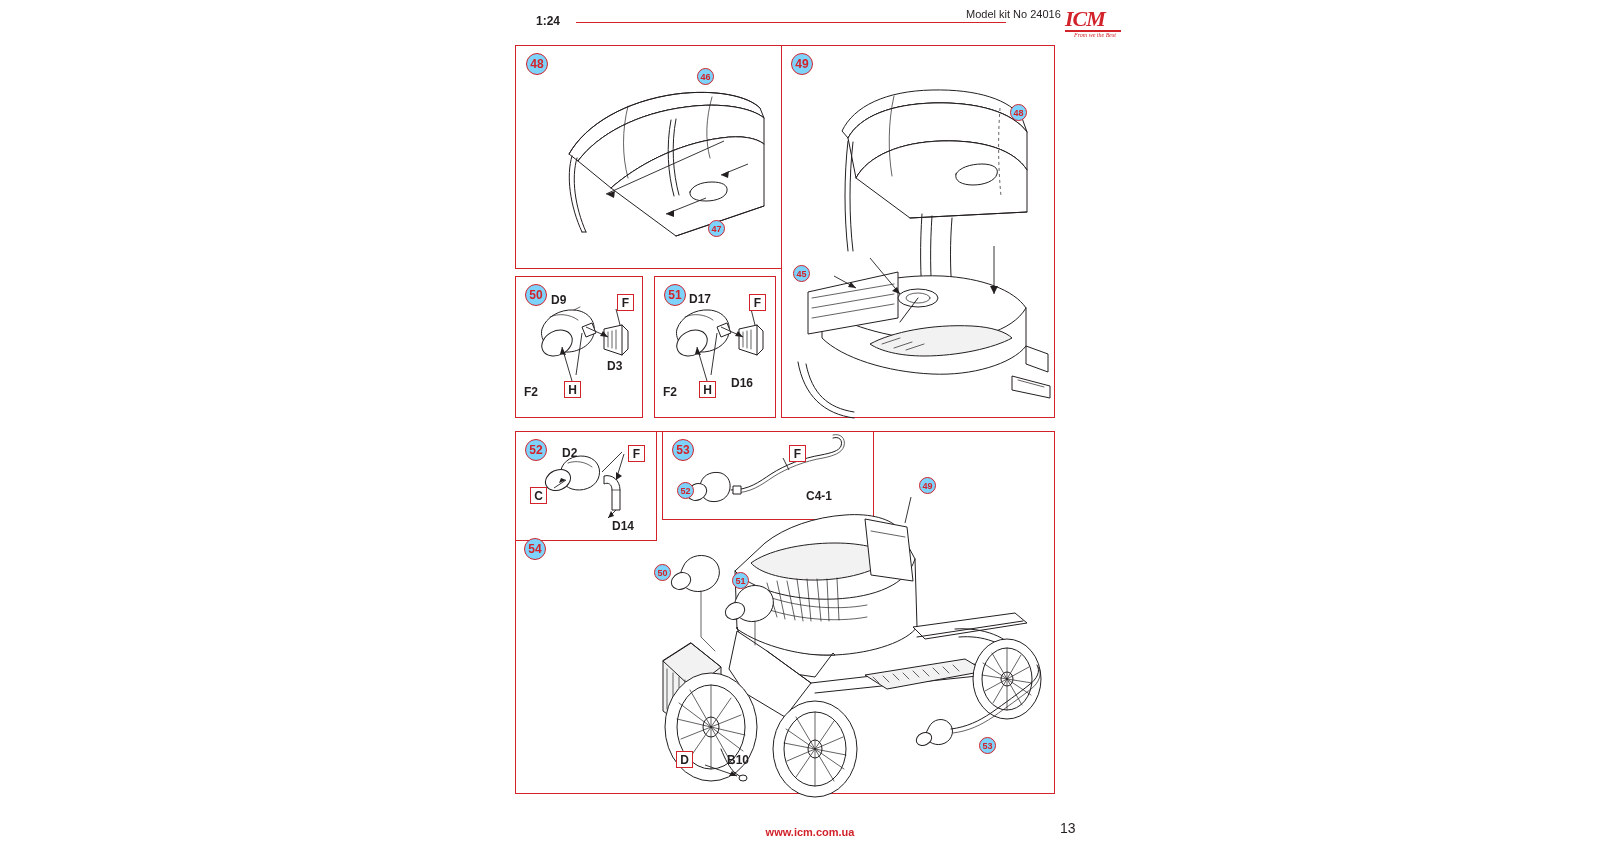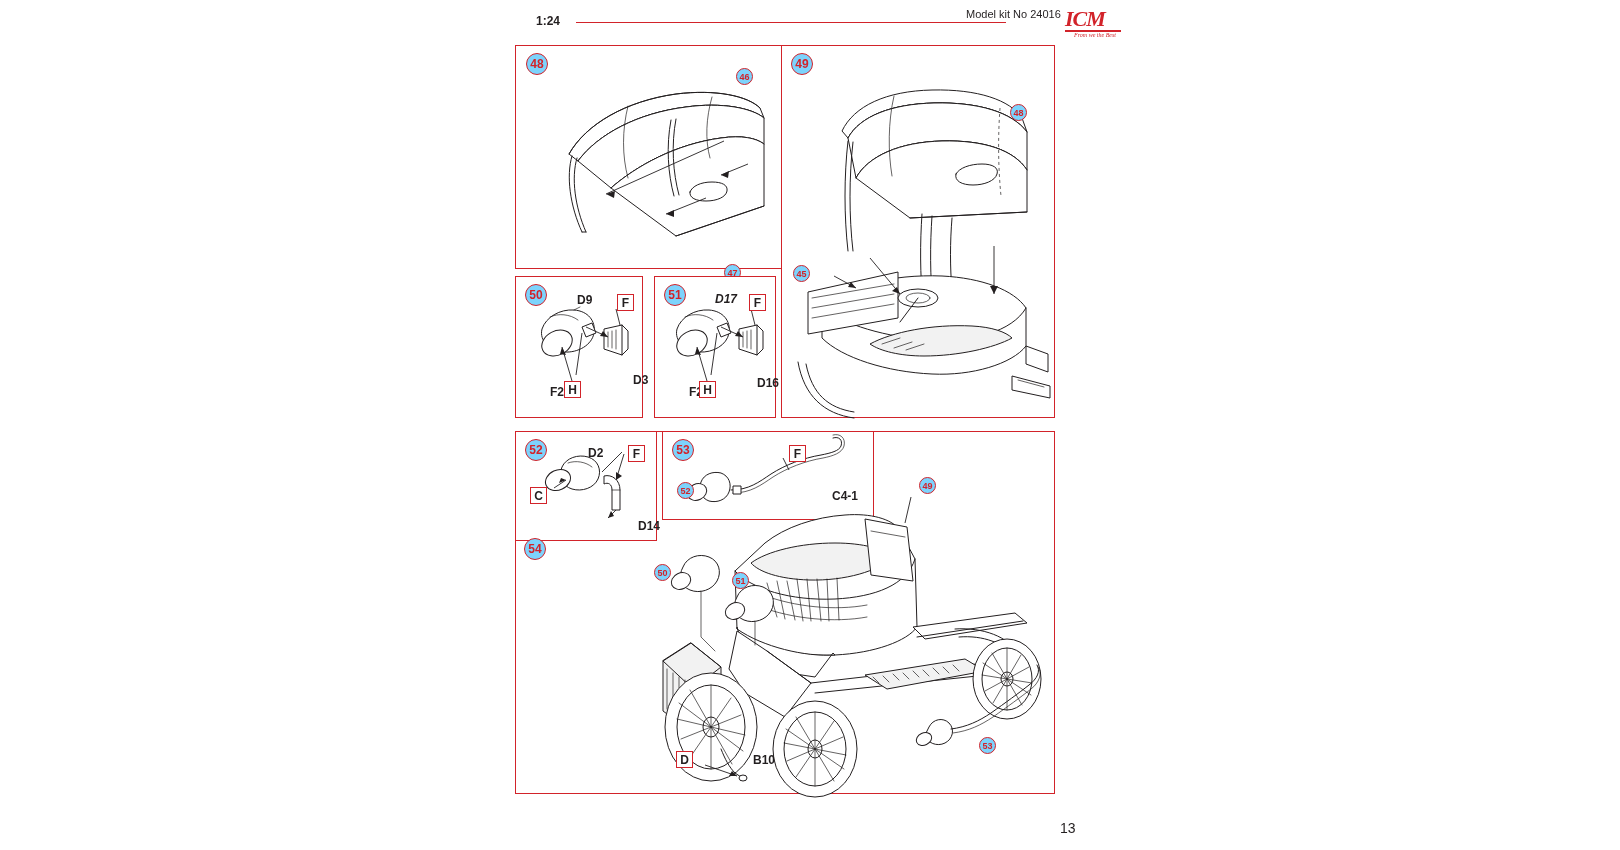--- a/index.html
+++ b/index.html
@@ -29,21 +29,21 @@
   
   .step{
     position:absolute;width:22px;height:22px;border-radius:50%;
     border:1.5px solid #d2232a;color:#d2232a;background:#7dd3fc;
     font-size:12px;font-weight:bold;display:flex;align-items:center;justify-content:center;
     box-sizing:border-box;
   }
   .step.sm{width:17px;height:17px;font-size:9px;border-width:1.2px;}
 
   
-  .plabel{position:absolute;font-size:12px;font-weight:bold;color:#231f20;white-space:nowrap;margin-left:26px;}
+  .plabel{position:absolute;font-size:12px;font-weight:bold;color:#231f20;white-space:nowrap;}
 
   
   .boxed{
     position:absolute;border:1.5px solid #d2232a;color:#231f20;background:#fff;
     font-size:12px;font-weight:bold;width:17px;height:17px;
     display:flex;align-items:center;justify-content:center;box-sizing:border-box;
   }
 
   svg{display:block;overflow:visible;}
   .ln{fill:none;stroke:#231f20;stroke-width:1;stroke-linecap:round;stroke-linejoin:round;}
@@ -93,22 +93,22 @@
       <path class="ln-thin" d="M196 51 C190 72 189 94 194 112"></path>
 
       <path class="arr" d="M232 118 L205 129"></path>
       <polygon class="arrhead" points="205,129 213,125 212,132"></polygon>
       <path class="arr" d="M190 152 L150 168"></path>
       <polygon class="arrhead" points="150,168 158,164 158,171"></polygon>
       <path class="arr" d="M208 95 L90 148"></path>
       <polygon class="arrhead" points="90,148 99,145 98,152"></polygon>
     </svg>
     <div class="step" style="left:10px;top:7px;">48</div>
-    <div class="step sm" style="left:181px;top:22px;margin-left:39px;">46</div>
-    <div class="step sm" style="left:208px;top:174px;margin-top:44px;">47</div>
+    <div class="step sm" style="left:181px;top:22px;">46</div>
+    <div class="step sm" style="left:192px;top:174px;">47</div>
   </div>
 
   <div class="panel" style="left:781px;top:45px;width:274px;height:373px;">
     <svg width="274" height="373" viewBox="0 0 274 373">
 
       <path class="fillw" d="M60 85 C72 60 104 45 150 44 C196 43 228 54 240 72 L245 86 C230 66 196 56 152 57 C110 58 78 70 66 92 Z"></path>
       <path class="ln" d="M66 92 C78 70 110 58 152 57 C196 56 230 66 245 86"></path>
       <path class="fillw" d="M66 92 L74 132 C86 110 118 96 160 95 C202 94 232 104 245 124 L245 86 C230 66 196 56 152 57 C110 58 78 70 66 92 Z"></path>
       <path class="ln" d="M74 132 C86 110 118 96 160 95 C202 94 232 104 245 124"></path>
       <path class="fillw" d="M74 132 L128 172 L245 166 L245 124 C232 104 202 94 160 95 C118 96 86 110 74 132 Z"></path>
@@ -177,21 +177,21 @@
 
       <path class="arr" d="M70 50 L92 60"></path>
       <polygon class="arrhead" points="92,60 84,59 87,54"></polygon>
       <path class="arr" d="M100 32 L104 48"></path>
       <path class="arr" d="M56 104 L46 70"></path>
       <polygon class="arrhead" points="46,70 50,78 44,77"></polygon>
       <path class="arr" d="M60 98 L66 56"></path>
     </svg>
     <div class="step" style="left:9px;top:7px;">50</div>
     <div class="plabel" style="left:35px;top:16px;">D9</div>
-    <div class="plabel" style="left:91px;top:96px;">D3</div>
+    <div class="plabel" style="left:91px;top:82px;">D3</div>
     <div class="plabel" style="left:8px;top:108px;">F2</div>
     <div class="boxed" style="left:101px;top:17px;">F</div>
     <div class="boxed" style="left:48px;top:104px;">H</div>
   </div>
 
   <div class="panel" style="left:654px;top:276px;width:122px;height:142px;">
     <svg width="122" height="142" viewBox="0 0 122 142">
       <path class="fillw" d="M22 52 C26 40 40 32 54 33 C68 34 76 44 74 56 C72 68 58 76 44 75 C30 74 19 64 22 52 Z"></path>
       <ellipse class="fillw" cx="37" cy="66" rx="16" ry="12" transform="rotate(-28 37 66)"></ellipse>
       <path class="ln-thin" d="M30 40 C38 36 50 37 58 43"></path>
@@ -202,21 +202,21 @@
       <path class="ln-thin" d="M92 54 L92 71"></path>
       <path class="ln-thin" d="M96 53 L96 72"></path>
       <path class="arr" d="M66 50 L88 60"></path>
       <polygon class="arrhead" points="88,60 80,59 83,54"></polygon>
       <path class="arr" d="M96 32 L100 48"></path>
       <path class="arr" d="M52 104 L42 70"></path>
       <polygon class="arrhead" points="42,70 46,78 40,77"></polygon>
       <path class="arr" d="M56 98 L62 56"></path>
     </svg>
     <div class="step" style="left:9px;top:7px;">51</div>
-    <div class="plabel" style="left:34px;top:15px;font-style:italic;">D17</div>
+    <div class="plabel" style="left:34px;top:15px;">D17</div>
     <div class="plabel" style="left:76px;top:99px;">D16</div>
     <div class="plabel" style="left:8px;top:108px;">F2</div>
     <div class="boxed" style="left:94px;top:17px;">F</div>
     <div class="boxed" style="left:44px;top:104px;">H</div>
   </div>
 
   <div class="panel" style="left:515px;top:431px;width:142px;height:110px;">
     <svg width="142" height="110" viewBox="0 0 142 110">
 
       <path class="fillw" d="M46 35 C50 26 62 22 72 25 C82 28 86 38 82 47 C78 56 66 60 56 57 C46 54 42 44 46 35 Z"></path>
@@ -343,14 +343,15 @@
   </div>
 
   <div class="step" style="left:524px;top:538px;">54</div>
   <div class="step sm" style="left:919px;top:477px;">49</div>
   <div class="step sm" style="left:654px;top:564px;">50</div>
   <div class="step sm" style="left:732px;top:572px;">51</div>
   <div class="step sm" style="left:979px;top:737px;">53</div>
   <div class="plabel" style="left:727px;top:753px;">B10</div>
   <div class="boxed" style="left:676px;top:751px;">D</div>
 
+  <div class="footer-url">www.icm.com.ua</div>
   <div class="page-no">13</div>
 </div>
 
 </body></html>

